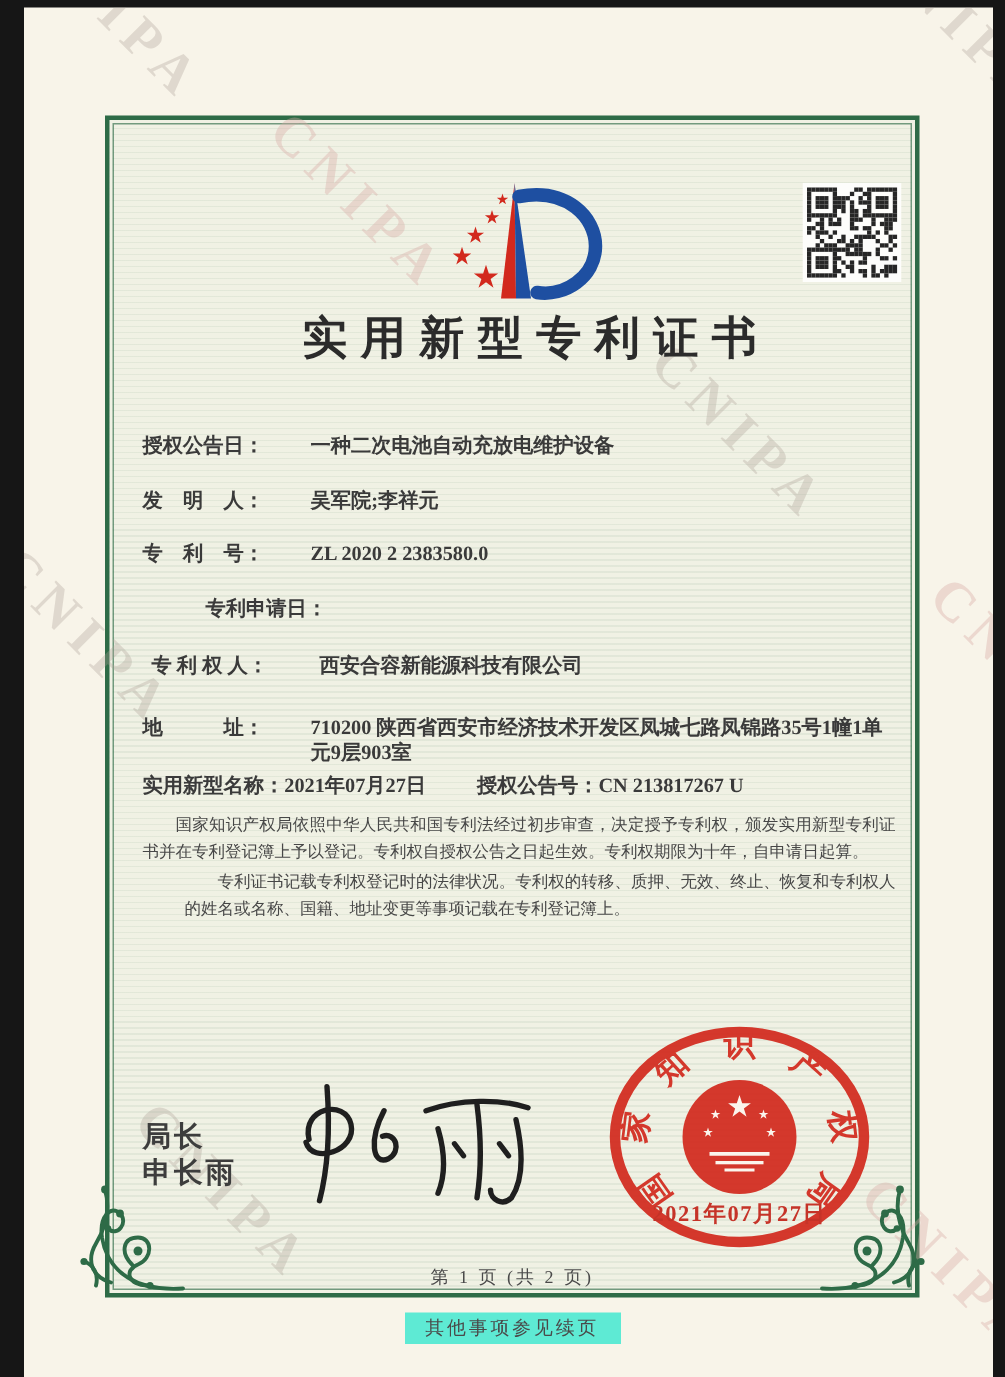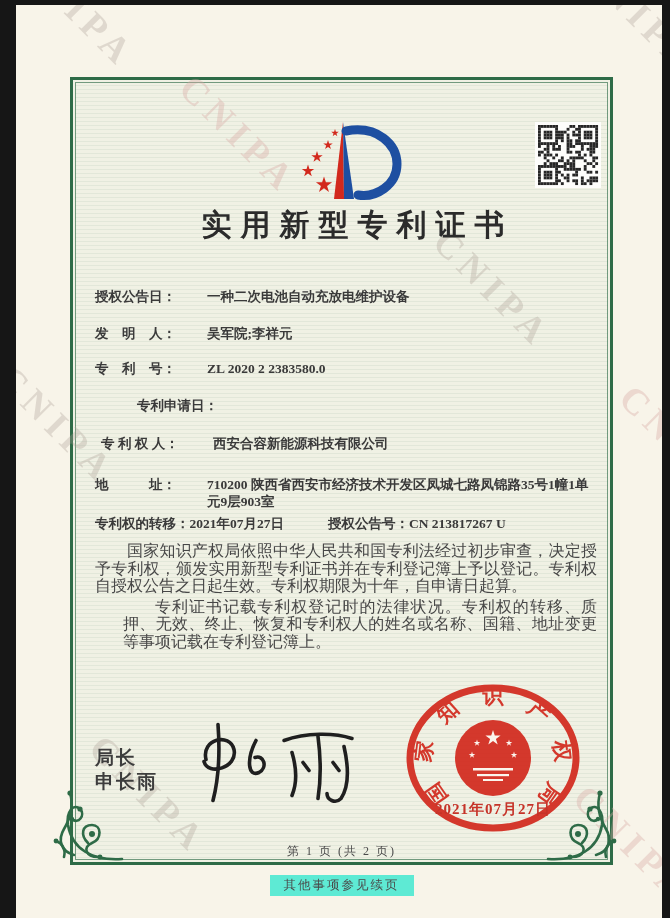--- a/index.html
+++ b/index.html
@@ -25,22 +25,22 @@
   .z{position:absolute;z-index:2;}
   .cert-no{left:79px;top:112px;font-size:13.5px;letter-spacing:2.5px;color:#444;font-weight:600;}
   .qr{left:519px;top:117px;width:66px;height:66px;}
   .logo{left:262px;top:112px;width:130px;height:86px;}
   .title{left:54px;top:200px;width:543px;text-align:center;font-size:30px;font-weight:bold;
          letter-spacing:9px;color:#2b2b2b;padding-left:32px;}
   .row{left:79px;width:500px;display:flex;font-size:13.5px;color:var(--c-ink);font-weight:600;}
   .row .lbl{width:112px;flex:none;}
   .row .val{width:382px;line-height:17px;}
   .grant{left:79px;top:510px;width:510px;display:flex;font-size:13.5px;color:var(--c-ink);font-weight:600;}
-  .grant .g2{margin-left:44px;}
-  .body-text{left:79px;top:537px;width:502px;font-size:16px;line-height:17.6px;
+  .grant .g2{margin-left:34px;}
+  .body-text{left:79px;top:537px;width:502px;font-size:11px;line-height:17.6px;
              color:#474747;text-align:justify;}
   .body-text p{text-indent:2em;}
   .body-text p + p{margin-top:3px;margin-left:28px;}
   .signer{left:79px;font-size:19px;font-weight:bold;color:#3d3d3d;letter-spacing:2px;}
   .sig{left:168px;top:706px;width:190px;height:96px;}
   .seal{left:387px;top:673px;width:180px;height:160px;opacity:.92;}
   .ornament{width:82px;height:82px;top:780px;}
   .orn-l{left:28px;}
   .orn-r{left:528px;transform:scaleX(-1);}
   .page-num{left:54px;top:838px;width:543px;text-align:center;font-size:12px;
@@ -370,21 +370,21 @@
   <div class="z row" style="top:430px;justify-content:flex-end;">
     <span class="lbl">专 利 权 人：</span>
     <span class="val">西安合容新能源科技有限公司</span>
   </div>
   <div class="z row" style="top:471px;">
     <span class="lbl">地　　　址：</span>
     <span class="val">710200 陕西省西安市经济技术开发区凤城七路凤锦路35号1幢1单元9层903室</span>
   </div>
 
   <div class="z grant">
-    <span class="g1"><span>专利权的转移：</span><span>2021年07月27日</span></span>
+    <span class="g1"><span>实用新型名称：</span><span>2021年07月27日</span></span>
     <span class="g2"><span>授权公告号：</span><span>CN 213817267 U</span></span>
   </div>
 
   <div class="z body-text">
     <p>国家知识产权局依照中华人民共和国专利法经过初步审查，决定授予专利权，颁发实用新型专利证书并在专利登记簿上予以登记。专利权自授权公告之日起生效。专利权期限为十年，自申请日起算。</p>
     <p>专利证书记载专利权登记时的法律状况。专利权的转移、质押、无效、终止、恢复和专利权人的姓名或名称、国籍、地址变更等事项记载在专利登记簿上。</p>
   </div>
 
   <div class="z signer" style="top:740px;">局长</div>
   <div class="z signer" style="top:764px;">申长雨</div>

